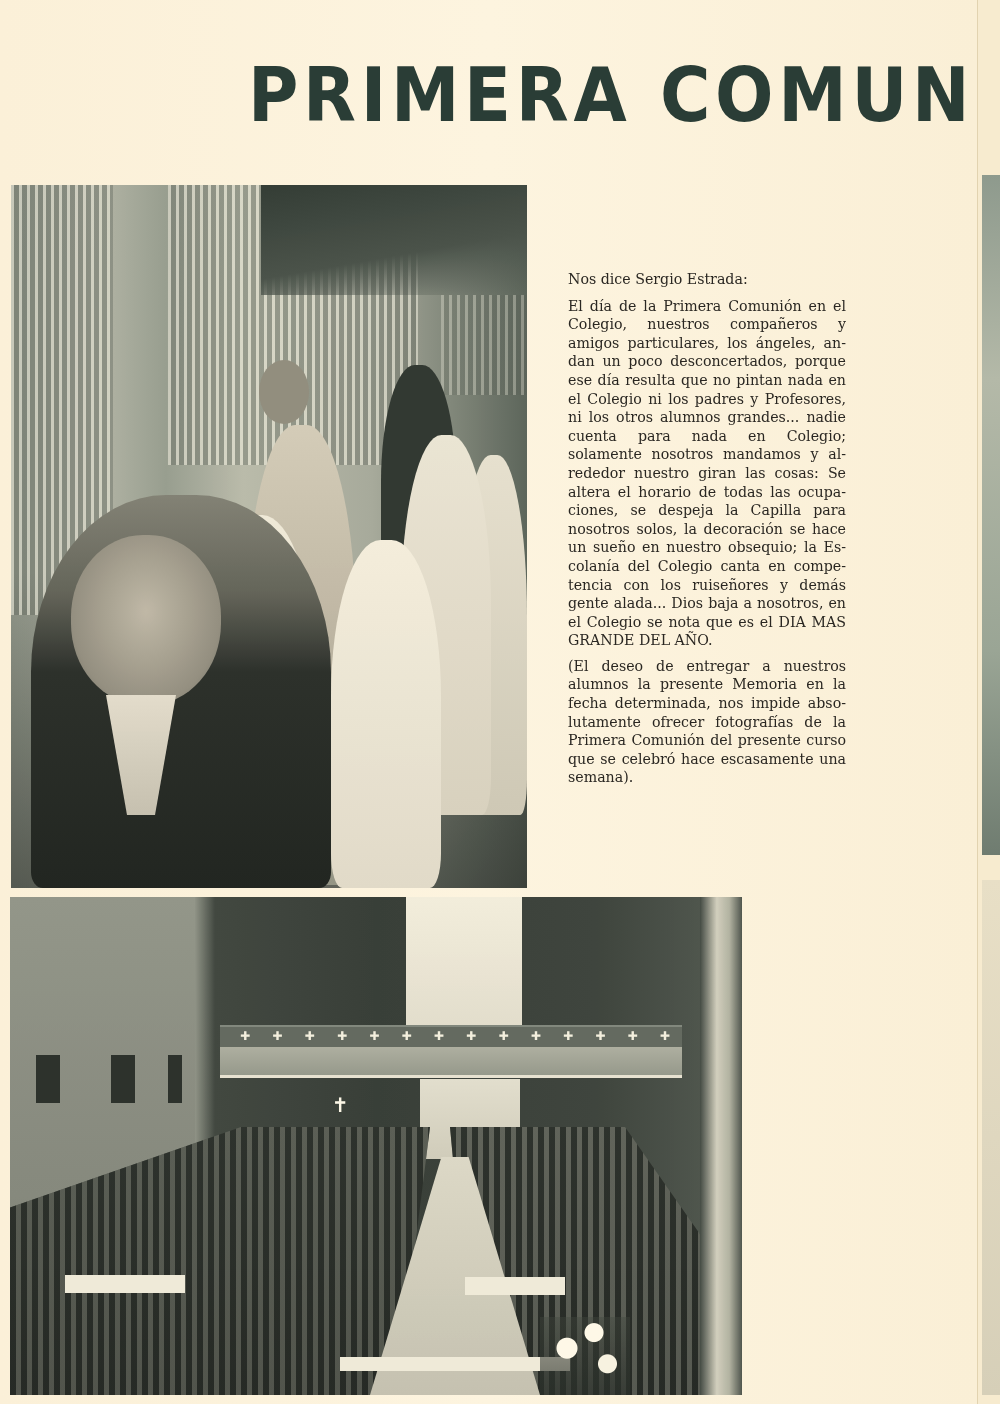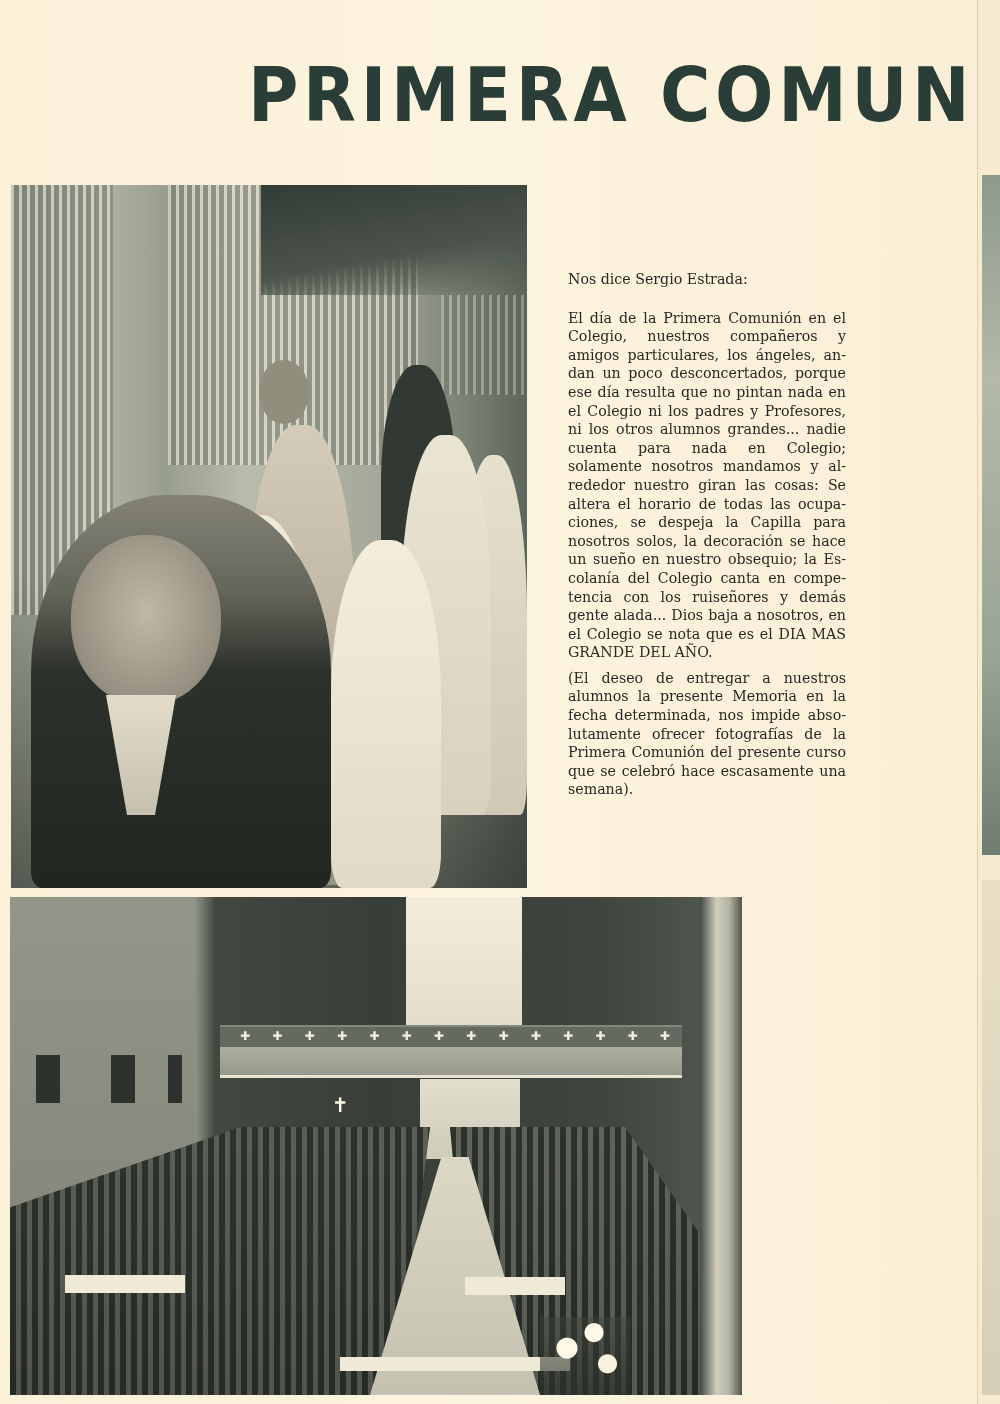--- a/index.html
+++ b/index.html
@@ -137,21 +137,21 @@
       position: absolute; left: 690px; top: 0; width: 42px; height: 498px;
       background: linear-gradient(90deg,#3f4a43 0%,#c8c9bb 40%,#a9ae9f 70%,#4a544d 100%);
     }
 
     .text-col {
       position: absolute; left: 568px; top: 270px; width: 278px;
       font-family: "DejaVu Serif", serif; font-size: 14.2px; line-height: 18.6px;
       color: #2a2722; text-align: justify;
     }
     .text-col p { margin: 0 0 7px 0; hyphens: manual; }
-    .text-col .intro { margin-bottom: 20px; text-align: left; }
+    .text-col .intro { margin-bottom: 8px; text-align: left; }
   </style>
 </head>
 <body>
 
 <div class="page">
 
   <div class="title-clip">
     <div class="title" style="top:18px;">PRIMERA COMUNIO</div>
   </div>
 

